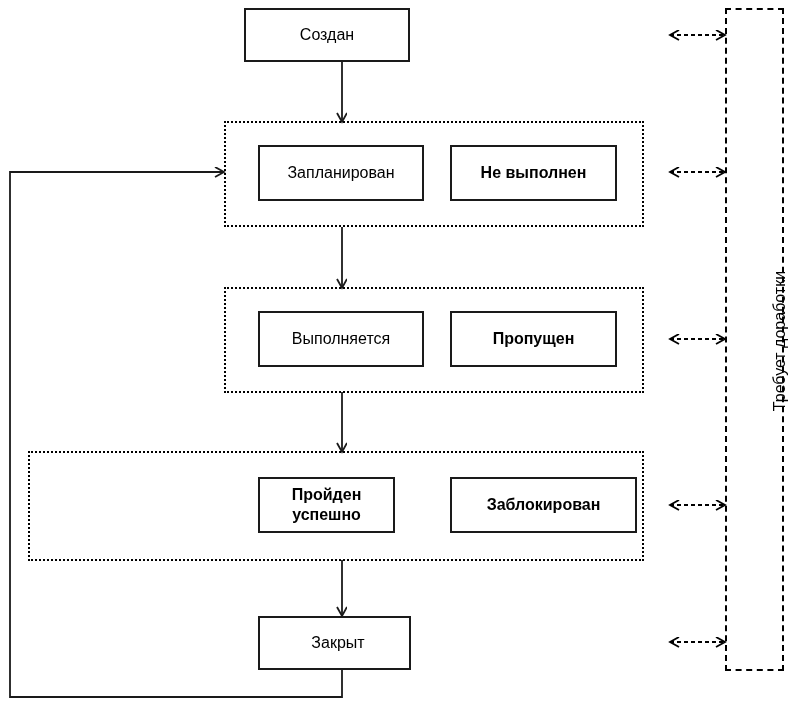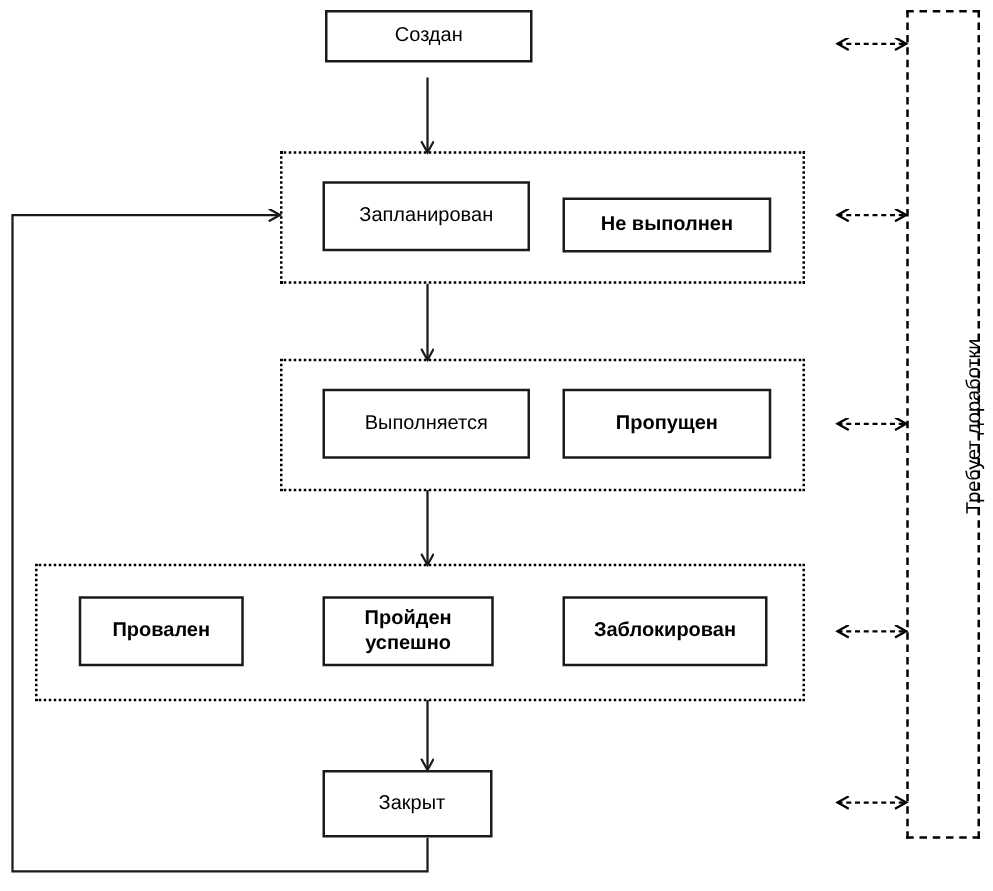--- a/index.html
+++ b/index.html
@@ -114,60 +114,57 @@
       <line x1="670" y1="339" x2="725" y2="339" stroke="#000000" stroke-width="1.8" stroke-dasharray="4,3" marker-end="url(#openArrowDash)" marker-start="url(#openArrowDashStart)"></line>
     </g>
     <g>
       <line x1="670" y1="505" x2="725" y2="505" stroke="#000000" stroke-width="1.8" stroke-dasharray="4,3" marker-end="url(#openArrowDash)" marker-start="url(#openArrowDashStart)"></line>
     </g>
     <g>
       <line x1="670" y1="642" x2="725" y2="642" stroke="#000000" stroke-width="1.8" stroke-dasharray="4,3" marker-end="url(#openArrowDash)" marker-start="url(#openArrowDashStart)"></line>
     </g>
   </svg>
 
-  <div class="state-box" style="left:260px; top:8px; width:166px; height:42px;">
+  <div class="state-box" style="left:244px; top:8px; width:166px; height:54px;">
     <span>Создан</span>
   </div>
 
   <div class="group-box" style="left:224px; top:121px; width:420px; height:106px;"></div>
 
   <div class="state-box" style="left:258px; top:145px; width:166px; height:56px;">
     <span>Запланирован</span>
   </div>
 
-  <div class="state-box bold" style="left:450px; top:145px; width:167px; height:44px;margin-top:13px;">
+  <div class="state-box bold" style="left:450px; top:145px; width:167px; height:56px;">
     <span>Не выполнен</span>
   </div>
 
   <div class="group-box" style="left:224px; top:287px; width:420px; height:106px;"></div>
 
   <div class="state-box bold" style="left:450px; top:311px; width:167px; height:56px;">
     <span>Пропущен</span>
   </div>
 
   <div class="state-box" style="left:258px; top:311px; width:166px; height:56px;">
     <span>Выполняется</span>
   </div>
 
   <div class="group-box" style="left:28px; top:451px; width:616px; height:110px;"></div>
 
-  <div class="state-box bold" style="left:63px; top:477px; width:132px; height:56px;">
-    <span>Провален</span>
-  </div>
 
   <div class="state-box bold" style="left:258px; top:477px; width:137px; height:56px; white-space:pre-line;">
     <span style="white-space:pre-line;">Пройден
 успешно</span>
   </div>
 
-  <div class="state-box bold" style="left:450px; top:477px; width:164px; height:56px;">
+  <div class="state-box bold" style="left:450px; top:477px; width:187px; height:56px;">
     <span>Заблокирован</span>
   </div>
 
-  <div class="state-box" style="left:258px; top:616px; width:136px; height:54px;padding-left:13px;">
+  <div class="state-box" style="left:258px; top:616px; width:153px; height:54px;padding-left:13px;">
     <span>Закрыт</span>
   </div>
 
   <div class="rework-panel" style="left:725px; top:8px; width:59px; height:663px;"></div>
 
   <div class="rework-label" style="left:625px; top:332px; width:310px;">
     <span>Требует доработки</span>
   </div>
 
 </div>

